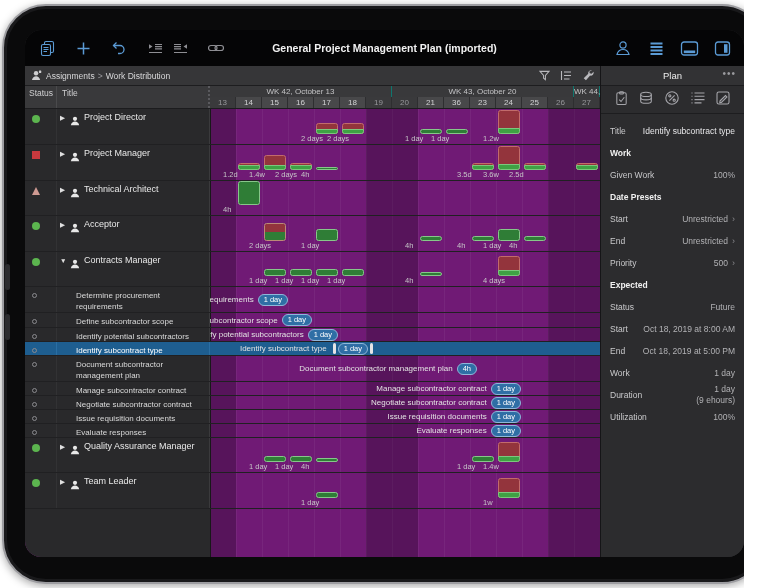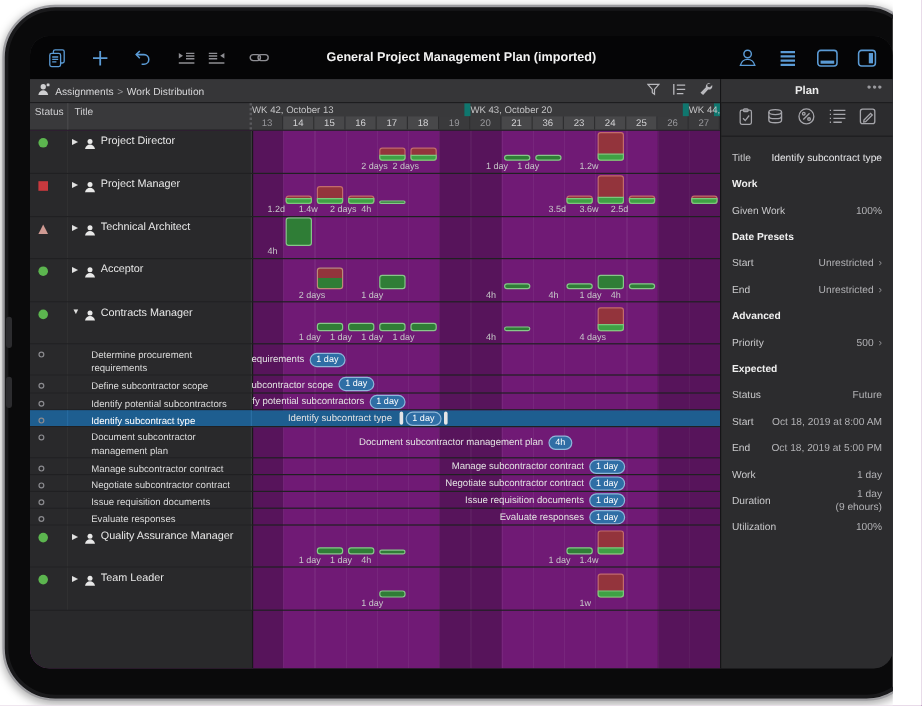--- a/index.html
+++ b/index.html
@@ -29,21 +29,21 @@
   .crumb-txt{color:#d8d8da;font-size:8.5px;margin-left:4px;}
   .crumb-sep{color:#9a9a9e;font-size:8.5px;margin:0 3px;}
   .crumb-actions{margin-left:auto;display:flex;gap:10px;align-items:center;}
 
   .hdr{height:23px;display:flex;flex:0 0 auto;background:#39393b;border-bottom:1px solid #1c1c1e;}
   .hdr-left{width:185px;display:flex;flex:0 0 auto;}
   .h-status{width:32px;color:#cfcfd1;font-size:8.5px;padding:2px 0 0 4px;border-right:1px solid #4a4a4c;}
   .h-title{width:153px;color:#cfcfd1;font-size:8.5px;padding:2px 0 0 5px;border-right:2px dotted #5a5a5e;}
   .hdr-right{width:390px;display:flex;flex-direction:column;overflow:hidden;}
   .week-row{height:11px;display:flex;}
-  .week-cell{color:#c3c3c5;font-size:8px;text-align:left;line-height:11px;border-right:5px solid #0f766e;overflow:visible;white-space:nowrap;}
+  .week-cell{color:#c3c3c5;font-size:8px;text-align:center;line-height:11px;border-right:1px solid #0f766e;overflow:visible;white-space:nowrap;}
   .day-row{height:12px;display:flex;}
   .day-cell{width:26px;background:#48484a;color:#d2d2d4;font-size:8px;text-align:center;line-height:12px;border-right:1px solid #2e2e30;flex:0 0 auto;}
   .day-cell.wkend{background:#3a3a3c;color:#97979b;}
 
   .rows-area{position:relative;flex:1;overflow:hidden;background:#701a75;}
   .left-filler{position:absolute;left:0;top:0;bottom:0;width:185px;background:#29292b;}
   .underlay{position:absolute;left:185px;top:0;bottom:0;width:390px;
     background-image:repeating-linear-gradient(to right,rgba(255,255,255,.05) 0px,rgba(255,255,255,.05) 1px,transparent 1px,transparent 26px);
     box-shadow:inset 1px 0 0 #1f1f21;}
   .stripe{position:absolute;top:0;bottom:0;width:26px;background:rgba(0,0,0,.22);}
@@ -75,21 +75,21 @@
   .blab{position:absolute;bottom:0;height:10px;line-height:9px;width:52px;font-size:7.5px;color:#c6c6c8;}
 
   .tline{position:absolute;top:50%;transform:translateY(-50%);display:flex;align-items:center;white-space:nowrap;}
   .ttext{color:#e2e2e2;font-size:8px;margin-right:4px;}
   .pill{background:#2f6ea5;border:1px solid #8fb6d9;border-radius:7px;color:#fff;font-size:7.5px;line-height:10px;padding:0 5px;}
   .handle{width:3px;height:11px;background:#e4e4e6;border-radius:1.5px;margin:0 2px;flex:0 0 auto;}
 
   
   .inspector{position:absolute;left:575px;top:36px;right:0;bottom:0;background:#2c2c2e;border-left:1px solid #151517;display:flex;flex-direction:column;}
   .insp-hdr{height:20px;background:#323234;border-bottom:1px solid #1d1d1f;display:flex;align-items:center;justify-content:center;position:relative;flex:0 0 auto;}
-  .insp-hdr .t{color:#ececec;font-size:9.5px;font-weight:bold;}
+  .insp-hdr .t{color:#ececec;font-size:9.5px;font-weight:normal;}
   .insp-more{position:absolute;right:8px;color:#9a9a9e;font-size:10px;letter-spacing:1px;top:2px;}
   .insp-tabs{height:28px;display:flex;align-items:center;justify-content:space-around;padding:0 8px;border-bottom:1px solid #1d1d1f;flex:0 0 auto;}
   .insp-fields{padding:6px 9px 0 9px;overflow:hidden;}
   .insp-row{display:flex;align-items:center;min-height:22px;}
   .insp-row .lab{color:#c9c9cb;font-size:8.5px;flex:0 0 auto;}
   .insp-row .val{margin-left:auto;text-align:right;color:#b2b2b5;font-size:8.5px;line-height:11px;}
   .insp-row .val.bright{color:#e6e6e8;}
   .insp-row .chev{color:#8a8a8e;font-size:9px;margin-left:4px;}
   .insp-sec{display:flex;align-items:center;min-height:22px;color:#f0f0f0;font-size:8.5px;font-weight:bold;}
 </style>
@@ -601,21 +601,20 @@
           <div class="insp-row">
             <span class="lab">Start</span>
             <span class="val">Unrestricted</span>
             <span class="chev">›</span>
           </div>
           <div class="insp-row">
             <span class="lab">End</span>
             <span class="val">Unrestricted</span>
             <span class="chev">›</span>
           </div>
-          <div class="insp-sec">Advanced</div>
           <div class="insp-row">
             <span class="lab">Priority</span>
             <span class="val">500</span>
             <span class="chev">›</span>
           </div>
           <div class="insp-sec">Expected</div>
           <div class="insp-row">
             <span class="lab">Status</span>
             <span class="val">Future</span>
           </div>

